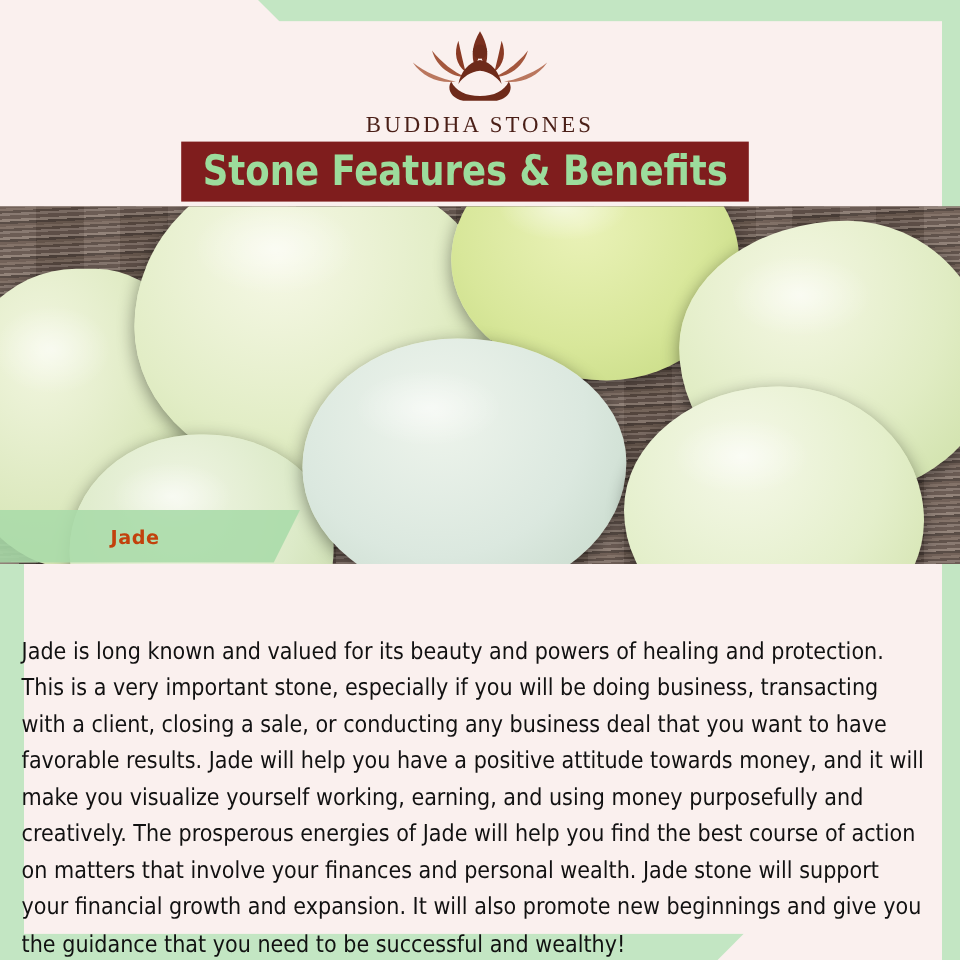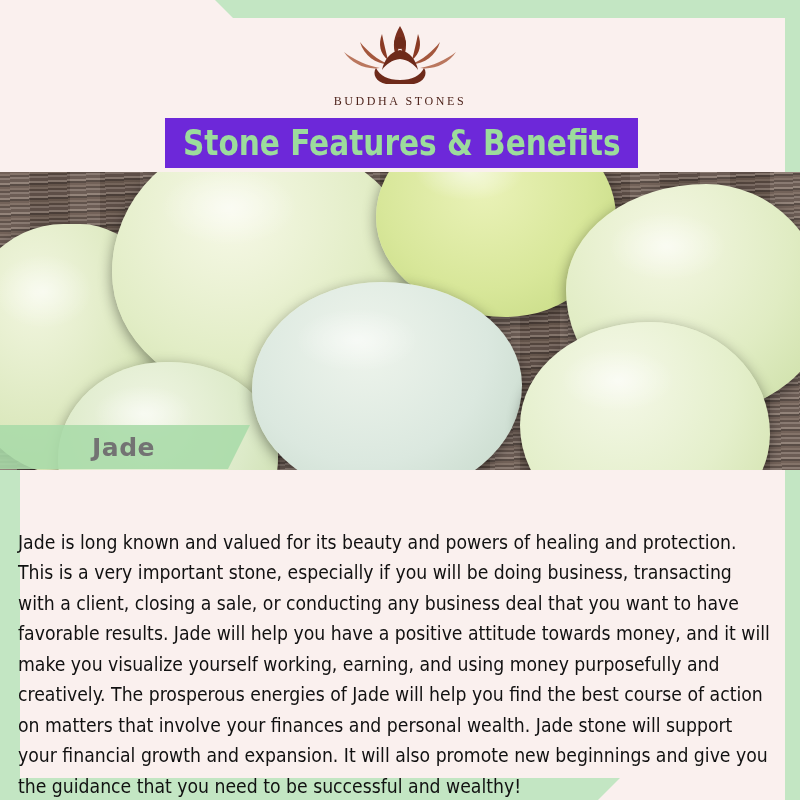--- a/index.html
+++ b/index.html
@@ -77,34 +77,34 @@
   .logo-mark {
     display: block;
     margin: 0 auto;
     width: 132px;
     height: 68px;
   }
   .logo-wordmark {
     display: block;
     margin-top: 6px;
     font-family: "Liberation Serif", serif;
-    font-size: 12px;
+    font-size: 19px;
     letter-spacing: 2.6px;
     color: #4a1f17;
     font-weight: 400;
   }
 
   
   .title-band {
     position: absolute;
     top: 118px;
-    left: 165px;
+    left: 151px;
     width: 473px;
     height: 50px;
-    background: #6d28d9;
+    background: #7f1d1d;
     display: flex;
     align-items: center;
     justify-content: center;
     z-index: 6;
   }
   .title-text {
     font-family: "DejaVu Sans Condensed", "Liberation Sans Narrow", "Liberation Sans", sans-serif;
     font-weight: bold;
     font-size: 35px;
     color: #9cdc9c;
@@ -196,23 +196,23 @@
     width: 250px;
     height: 44px;
     background: rgba(168, 219, 168, 0.88);
     clip-path: polygon(0 0, 100% 0, calc(100% - 22px) 100%, 0 100%);
     display: flex;
     align-items: center;
     z-index: 4;
   }
   .jade-label {
     margin-left: 92px;
-    font-size: 25px;
+    font-size: 16px;
     font-weight: bold;
-    color: #737373;
+    color: #c2410c;
     letter-spacing: 0.5px;
     font-family: "DejaVu Sans", sans-serif;
   }
 
   
   .benefits {
     position: absolute;
     top: 478px;
     left: 0;
     width: 800px;

